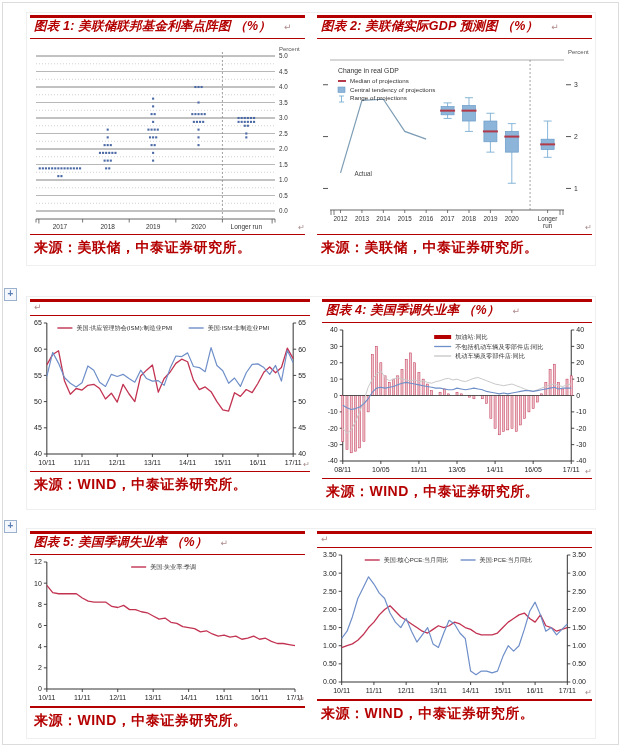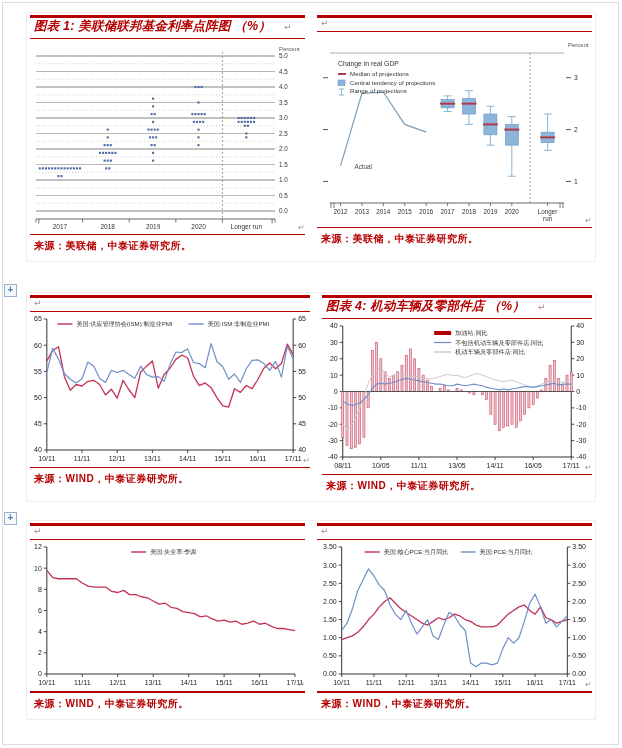--- a/index.html
+++ b/index.html
@@ -25,21 +25,21 @@
     color:#b40000;font-weight:bold;font-style:italic;font-size:12.5px;
     letter-spacing:0.2px;white-space:nowrap;
   }
   .pmark{color:#b08a8a;font-size:9px;font-style:normal;}
   .chart-wrap{position:relative;margin:3px 0 2px 0;}
   .chart-canvas{width:100%;display:block;}
   .sec1 .chart-canvas{height:190px;}
   .sec2 .chart-canvas{height:150px;}
   .sec3 .chart-canvas{height:146px;}
   .canvas-mark{position:absolute;right:0;bottom:0;color:#a58a8a;font-size:8px;}
-  .source{color:#b40000;font-weight:bold;font-size:10px;padding:4px 2px 6px 4px;letter-spacing:0.5px;}
+  .source{color:#b40000;font-weight:bold;font-size:14px;padding:4px 2px 6px 4px;letter-spacing:0.5px;}
   .handle{
     position:absolute;left:-23px;top:-9px;width:11px;height:11px;
     border:1px solid #9ab0cc;color:#5b7fb5;font-size:10px;line-height:10px;
     text-align:center;background:#f4f8fc;font-weight:bold;
   }
   svg text{font-family:"Liberation Sans","DejaVu Sans",sans-serif;}
 </style>
 </head>
 <body>
 
@@ -187,20 +187,21 @@
               <text x="216.32" y="187" font-size="6.5" text-anchor="middle" fill="#333">Longer run</text>
             </svg></div>
         <span class="canvas-mark">↵</span>
       </div>
       <div class="rule rule-thin"></div>
       <div class="source">来源：美联储，中泰证券研究所。</div>
     </div>
     <div class="block">
       <div class="rule rule-thick"></div>
       <div class="title-row">
+        <span class="title">图表 2: 美联储实际GDP 预测图 （%）</span>
         <span class="pmark">↵</span>
       </div>
       <div class="rule rule-mid"></div>
       <div class="chart-wrap">
         <div class="chart-canvas"><svg width="275" height="190" viewBox="0 0 275 190">
               <line x1="13" y1="18" x2="247" y2="18" stroke="#999" stroke-width="0.8"></line>
               <text x="251" y="12" font-size="6" text-anchor="start" fill="#555">Percent</text>
               <line x1="6" y1="146.44444444444446" x2="11" y2="146.44444444444446" stroke="#555" stroke-width="1"></line>
               <line x1="249" y1="146.44444444444446" x2="254" y2="146.44444444444446" stroke="#555" stroke-width="1"></line>
               <text x="257" y="148.84444444444446" font-size="6.8" text-anchor="start" fill="#333">1</text>
@@ -342,21 +343,21 @@
               <text x="177.666" y="11.2" font-size="6.1" text-anchor="start" fill="#333">美国:ISM:非制造业PMI</text>
             </svg></div>
         <span class="canvas-mark">↵</span>
       </div>
       <div class="rule rule-thin"></div>
       <div class="source">来源：WIND，中泰证券研究所。</div>
     </div>
     <div class="block">
       <div class="rule rule-thick"></div>
       <div class="title-row">
-        <span class="title">图表 4: 机动车辆及零部件店 （%）</span>
+        <span class="title">图表 4: 美国季调失业率 （%）</span>
         <span class="pmark">↵</span>
       </div>
       <div class="rule rule-mid"></div>
       <div class="chart-wrap">
         <div class="chart-canvas"><svg width="270" height="150" viewBox="0 0 270 150">
               <line x1="20.76" y1="4" x2="20.76" y2="135" stroke="#333" stroke-width="1"></line>
               <line x1="20.76" y1="135" x2="249.24" y2="135" stroke="#333" stroke-width="1"></line>
               <line x1="249.24" y1="4" x2="249.24" y2="135" stroke="#333" stroke-width="1"></line>
               <line x1="17.76" y1="135" x2="20.76" y2="135" stroke="#333" stroke-width="0.9"></line>
               <text x="15.760000000000002" y="137.4" font-size="7" text-anchor="end" fill="#222">-40</text>
@@ -478,20 +479,21 @@
       <div class="rule rule-thin"></div>
       <div class="source">来源：WIND，中泰证券研究所。</div>
     </div>
   </div>
 
   <div class="section sec3">
     <div class="handle">+</div>
     <div class="block">
       <div class="rule rule-thick"></div>
       <div class="title-row">
+        <span class="title">图表 5: 美国季调失业率 （%）</span>
         <span class="pmark">↵</span>
       </div>
       <div class="rule rule-mid"></div>
       <div class="chart-wrap">
         <div class="chart-canvas"><svg width="275" height="146" viewBox="0 0 275 146">
               <line x1="16.84" y1="4" x2="16.84" y2="131" stroke="#333" stroke-width="1"></line>
               <line x1="16.84" y1="131" x2="265" y2="131" stroke="#333" stroke-width="1"></line>
               <line x1="13.84" y1="131" x2="16.84" y2="131" stroke="#333" stroke-width="0.9"></line>
               <text x="11.84" y="133.4" font-size="7" text-anchor="end" fill="#222">0</text>
               <line x1="13.84" y1="109.83333333333334" x2="16.84" y2="109.83333333333334" stroke="#333" stroke-width="0.9"></line>

